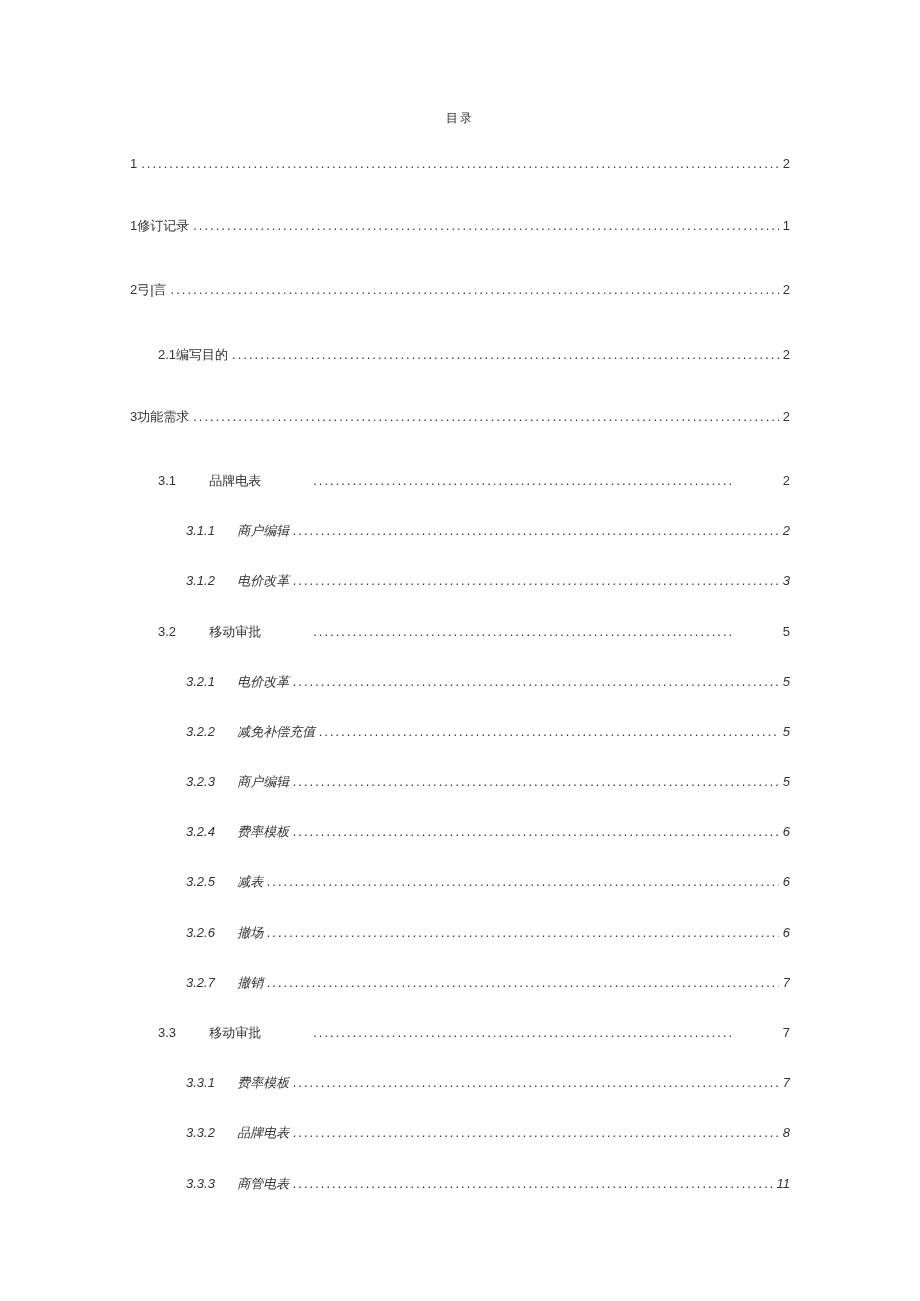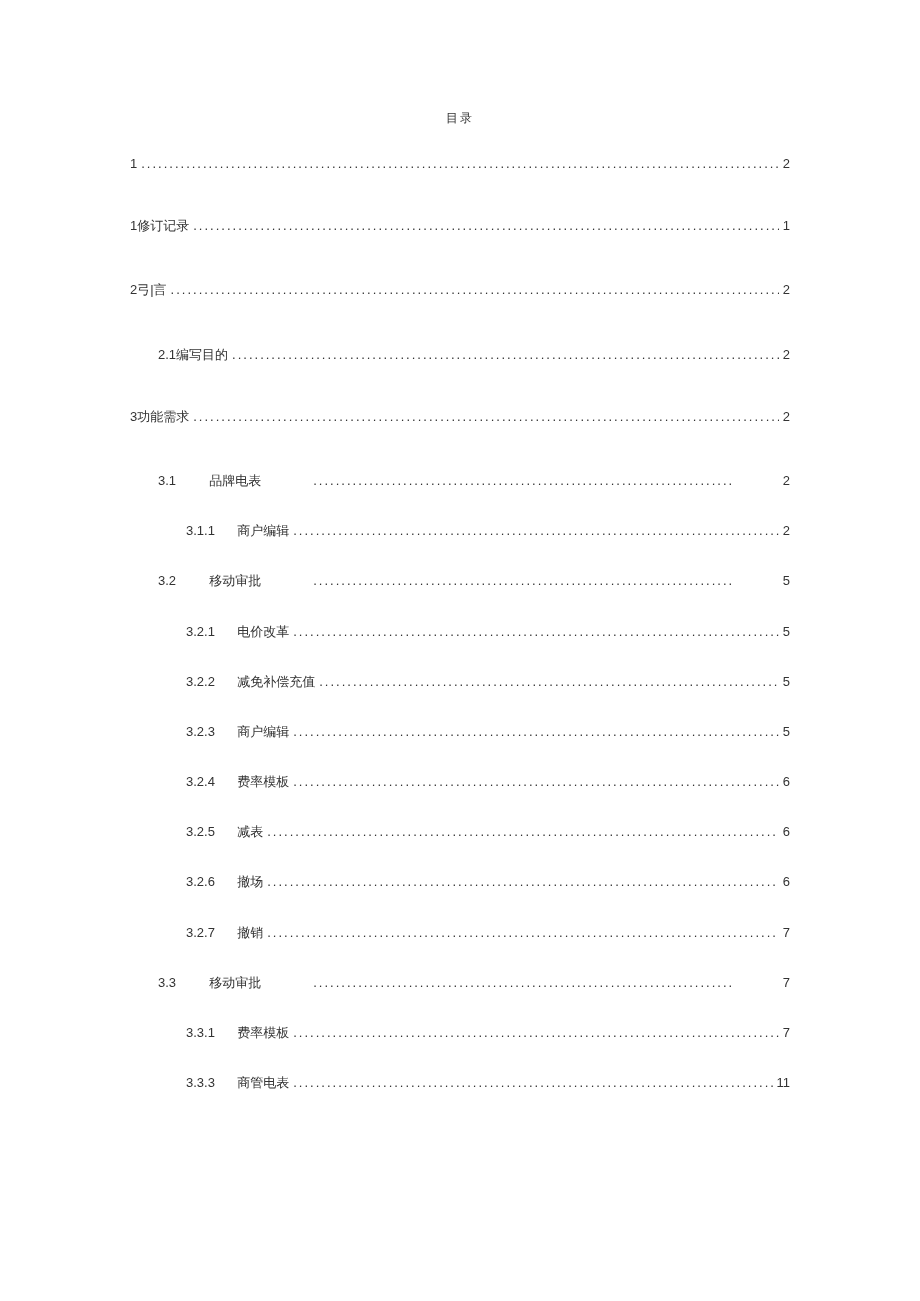--- a/index.html
+++ b/index.html
@@ -43,21 +43,21 @@
     .toc-dots::before {
       content: "...............................................................................................................................................................";
     }
     .toc-page {
       flex: 0 0 auto;
     }
     .level-0 { padding-left: 0; margin-bottom: 44px; }
     .level-0b { padding-left: 0; margin-bottom: 46px; }
     .level-1 { padding-left: 28px; margin-bottom: 44px; }
     .level-2 { padding-left: 28px; margin-bottom: 32px; gap: 48px; }
-    .level-3 { padding-left: 56px; margin-bottom: 32px; }
+    .level-3 { padding-left: 56px; margin-bottom: 32px; font-style: italic; }
     .toc-num {
       display: inline-block;
       min-width: 44px;
     }
     .toc-num-tight {
       display: inline-block;
     }
   </style>
 </head>
 <body>
@@ -92,20 +92,25 @@
     </div>
     <div class="toc-entry level-2">
       <span class="toc-label"><span class="toc-num">3.1</span>&nbsp;&nbsp;<span>品牌电表</span></span>
       <span class="toc-dots"></span>
       <span class="toc-page">2</span>
     </div>
     <div class="toc-entry level-3">
       <span class="toc-label"><span class="toc-num">3.1.1</span>&nbsp;&nbsp;<span>商户编辑</span></span>
       <span class="toc-dots"></span>
       <span class="toc-page">2</span>
+    </div>
+    <div class="toc-entry level-3">
+      <span class="toc-label"><span class="toc-num">3.1.2</span>&nbsp;&nbsp;<span>电价改革</span></span>
+      <span class="toc-dots"></span>
+      <span class="toc-page">3</span>
     </div>
     <div class="toc-entry level-2">
       <span class="toc-label"><span class="toc-num">3.2</span>&nbsp;&nbsp;<span>移动审批</span></span>
       <span class="toc-dots"></span>
       <span class="toc-page">5</span>
     </div>
     <div class="toc-entry level-3">
       <span class="toc-label"><span class="toc-num">3.2.1</span>&nbsp;&nbsp;<span>电价改革</span></span>
       <span class="toc-dots"></span>
       <span class="toc-page">5</span>
@@ -144,17 +149,22 @@
       <span class="toc-label"><span class="toc-num">3.3</span>&nbsp;&nbsp;<span>移动审批</span></span>
       <span class="toc-dots"></span>
       <span class="toc-page">7</span>
     </div>
     <div class="toc-entry level-3">
       <span class="toc-label"><span class="toc-num">3.3.1</span>&nbsp;&nbsp;<span>费率模板</span></span>
       <span class="toc-dots"></span>
       <span class="toc-page">7</span>
     </div>
     <div class="toc-entry level-3">
+      <span class="toc-label"><span class="toc-num">3.3.2</span>&nbsp;&nbsp;<span>品牌电表</span></span>
+      <span class="toc-dots"></span>
+      <span class="toc-page">8</span>
+    </div>
+    <div class="toc-entry level-3">
       <span class="toc-label"><span class="toc-num">3.3.3</span>&nbsp;&nbsp;<span>商管电表</span></span>
       <span class="toc-dots"></span>
       <span class="toc-page">11</span>
     </div>
   </div>
 
 </body></html>

